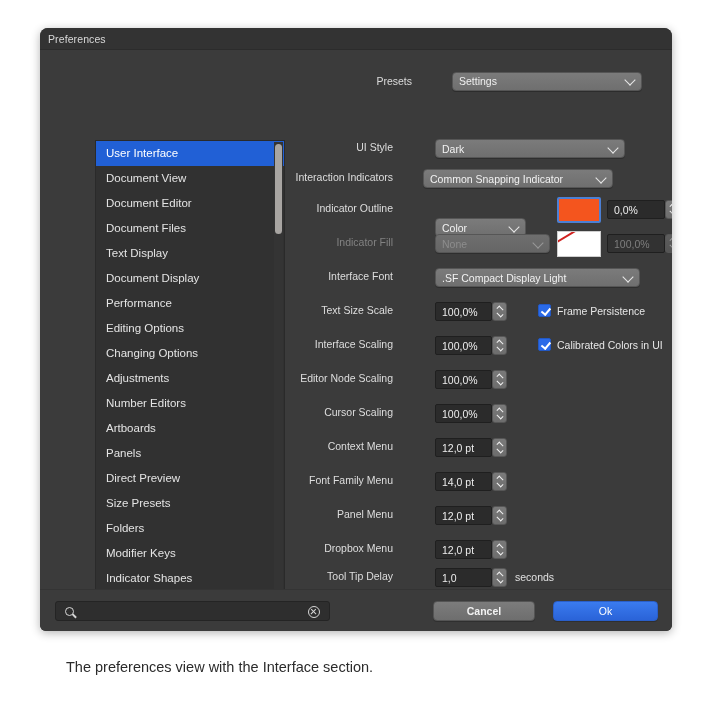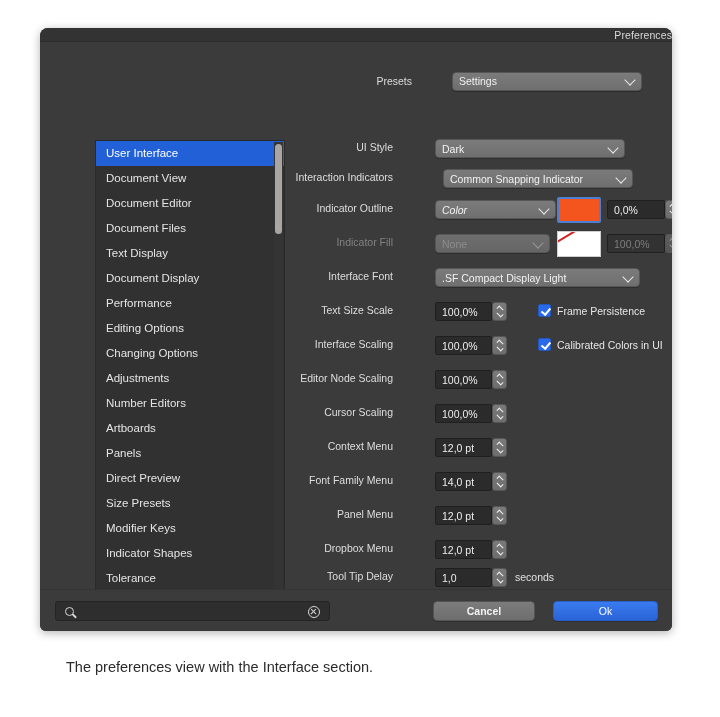--- a/index.html
+++ b/index.html
@@ -15,24 +15,24 @@
   #pref-window {
     position: absolute;
     left: 40px; top: 28px;
     width: 632px; height: 603px;
     background: #3b3b3b;
     border-radius: 8px 8px 6px 6px;
     box-shadow: 0 2px 10px rgba(0,0,0,0.30);
     overflow: hidden;
   }
   #titlebar {
-    height: 14px;
+    height: 22px;
     background: #333333;
     border-bottom: 1px solid #2c2c2c;
-    display: flex; align-items: center; justify-content: flex-end;
+    display: flex; align-items: center; justify-content: flex-start; padding-left: 8px;
   }
   #titlebar .title {
     font-size: 10.5px; color: #d9d9d9; letter-spacing: 0.1px;
   }
 
   
   #presets-row {
     position: absolute; left: 0; top: 42px; width: 564px; height: 22px;
     display: flex; align-items: center;
   }
@@ -249,49 +249,50 @@
     <div class="side-item">Document Display</div>
     <div class="side-item">Performance</div>
     <div class="side-item">Editing Options</div>
     <div class="side-item">Changing Options</div>
     <div class="side-item">Adjustments</div>
     <div class="side-item">Number Editors</div>
     <div class="side-item">Artboards</div>
     <div class="side-item">Panels</div>
     <div class="side-item">Direct Preview</div>
     <div class="side-item">Size Presets</div>
+    <div class="side-item">Folders</div>
     <div class="side-item">Modifier Keys</div>
     <div class="side-item">Indicator Shapes</div>
     <div class="side-item">Tolerance</div>
     <div id="side-scrollbar">
       <div id="side-thumb"></div>
     </div>
   </div>
 
   <div id="panel">
 
     <div class="row">
       <span class="lab">UI Style</span>
       <div class="sel" style="left:140px; width:190px;">
         <span>Dark</span>
         <span class="chev"></span>
       </div>
     </div>
 
     <div class="row" style="margin-bottom:4px;">
       <span class="lab">Interaction Indicators</span>
-      <div class="sel" style="left:148px; width:190px;">
+      <div class="sel" style="left:128px; width:190px;">
         <span>Common Snapping Indicator</span>
         <span class="chev"></span>
       </div>
     </div>
 
     <div class="row" style="height:30px; margin-bottom:4px;">
       <span class="lab" style="top:7px;">Indicator Outline</span>
-      <div class="sel" style="left:140px; width:121px; top:5px;font-style:italic;">
+      <div class="sel" style="left:140px; width:91px; top:23px;">
         <span>Color</span>
         <span class="chev"></span>
       </div>
       <div class="swatch-outline" style="top:2px;"></div>
       <div class="numfield" style="left:312px; width:58px; top:5px;">0,0%</div>
       <div class="stepper" style="left:370px; top:5px;">
           <i></i>
           <i class="dn"></i>
         </div>
 

